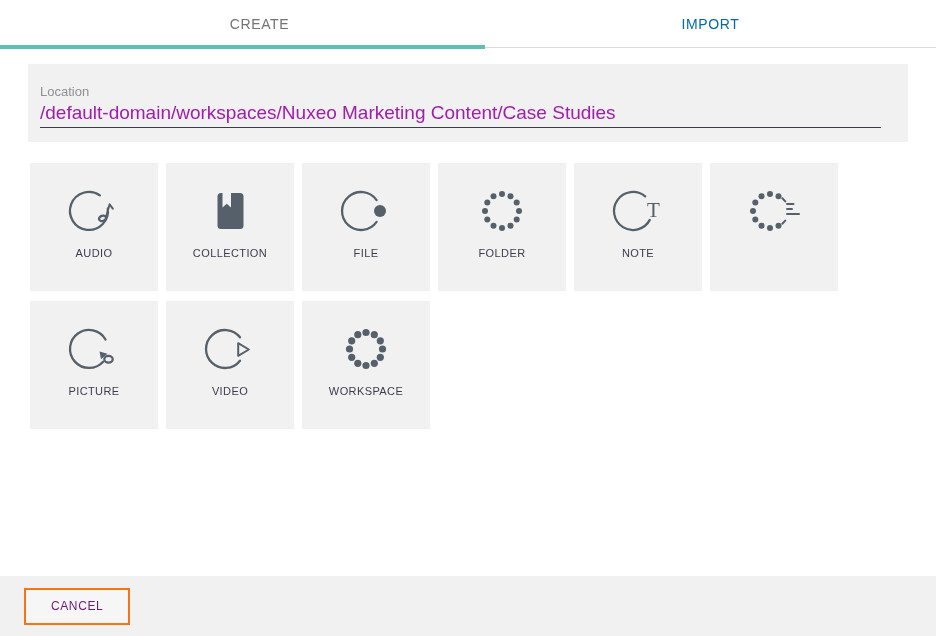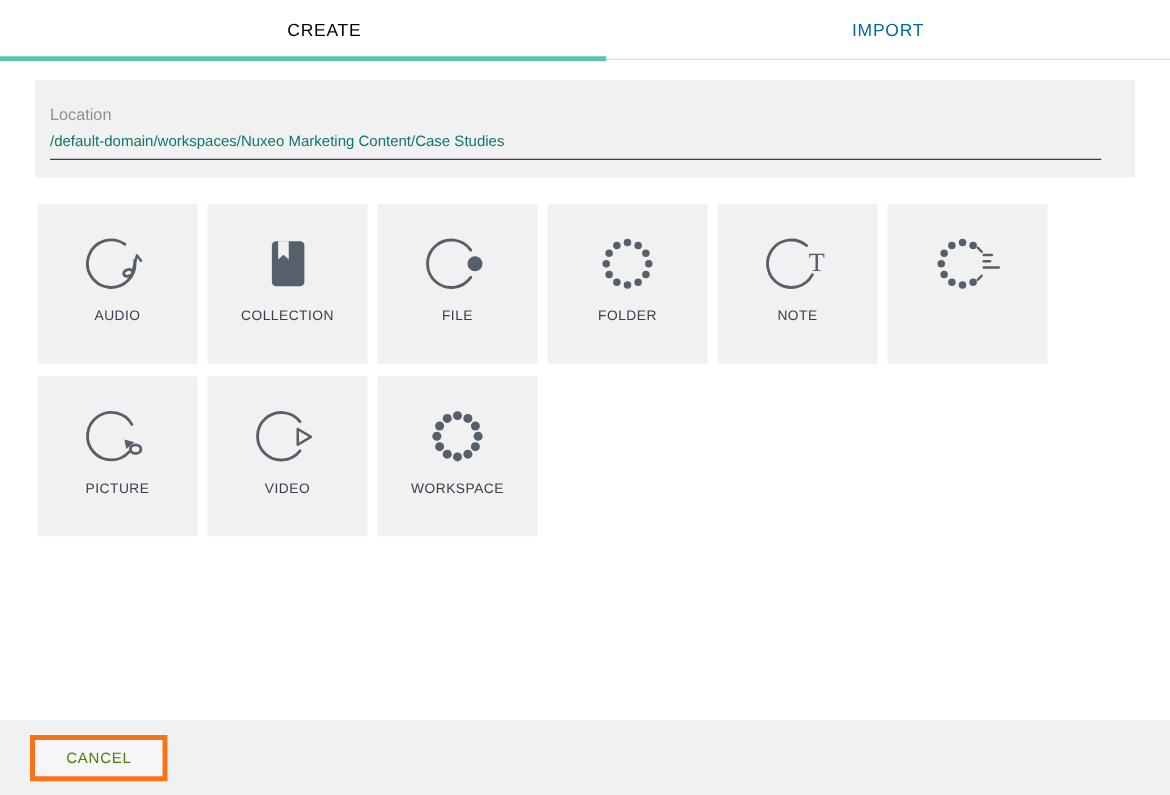--- a/index.html
+++ b/index.html
@@ -4,44 +4,44 @@
 <style>
   * { margin:0; padding:0; box-sizing:border-box; }
   html,body { background:#fff; }
   body { font-family:"Liberation Sans", sans-serif; }
   .app { width:936px; height:636px; display:flex; flex-direction:column; background:#fff; overflow:hidden; }
 
   
   .tabs { display:flex; height:48px; border-bottom:1px solid #dcdcdc; flex:none; }
   .tab { flex:1; display:flex; align-items:center; justify-content:center;
          font-size:14px; letter-spacing:0.6px; color:#0369a1; cursor:pointer; position:relative; }
-  .tab.active { color:#000000;padding-left:34px; }
+  .tab.active { color:#737373;padding-left:34px; }
   .tab.active::after { content:""; position:absolute; left:0; right:0; bottom:-2px; height:4px; background:#5ac3b4; }
 
   
   .location-panel { margin:16px 28px 0 28px; background:#f1f1f1; height:78px; padding:19px 27px 0 12px; flex:none; }
   .location-label { font-size:13px; color:#8e8e96; line-height:17px; }
-  .location-value { font-size:12px; color:#0f766e; line-height:18px; margin-top:4px;
+  .location-value { font-size:19px; color:#a21caf; line-height:18px; margin-top:4px;
                     padding-bottom:5px; border-bottom:1px solid #3c3c50; white-space:nowrap; overflow:hidden; }
 
   
   .content { flex:1; }
   .tile-grid { display:flex; flex-wrap:wrap; padding:21px 20px 0 30px; }
   .tile { width:128px; height:128px; background:#f1f1f1; margin:0 8px 10px 0;
           display:flex; flex-direction:column; align-items:center; padding-top:20px; cursor:pointer; }
   .tile-icon { width:56px; height:56px; flex:none; display:block; }
   .tile-label-wrap { width:100%; text-align:center; margin-top:4px; }
   .tile-label { display:inline-block; max-width:88px; text-align:center;
                 font-size:11px; letter-spacing:0.4px; color:#3c3c50; line-height:20px; }
 
   
   .footer { height:60px; background:#f1f1f1; flex:none; display:flex; align-items:center; padding-left:24px; }
-  .btn-cancel { height:37px; padding:0 25px; background:#f6f6f6; border:4px solid #f97316;
+  .btn-cancel { height:37px; padding:0 25px; background:#f6f6f6; border:2px solid #f97316;
                 font-family:"Liberation Sans", sans-serif; font-size:12px; letter-spacing:0.6px;
-                color:#4d7c0f; cursor:pointer; }
+                color:#701a75; cursor:pointer; }
 
   svg .ring { fill:none; stroke:#55606a; stroke-width:2.3; stroke-linecap:round; }
   svg .thin { fill:none; stroke:#55606a; stroke-width:2;   stroke-linecap:round; }
   svg .solid { fill:#55606a; stroke:none; }
 </style>
 </head>
 <body>
 
 <div class="app">
 

